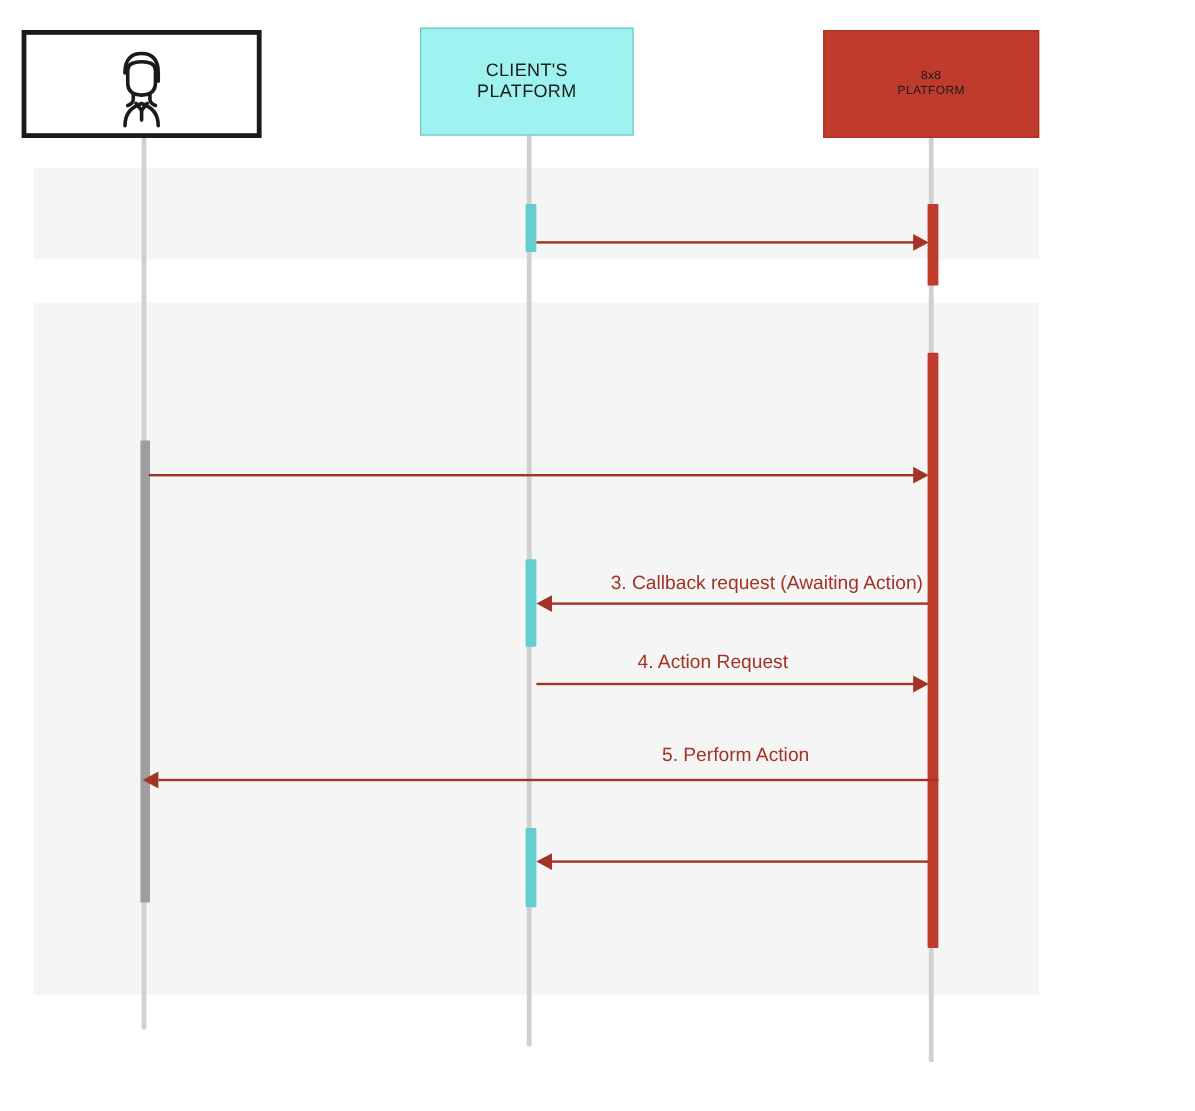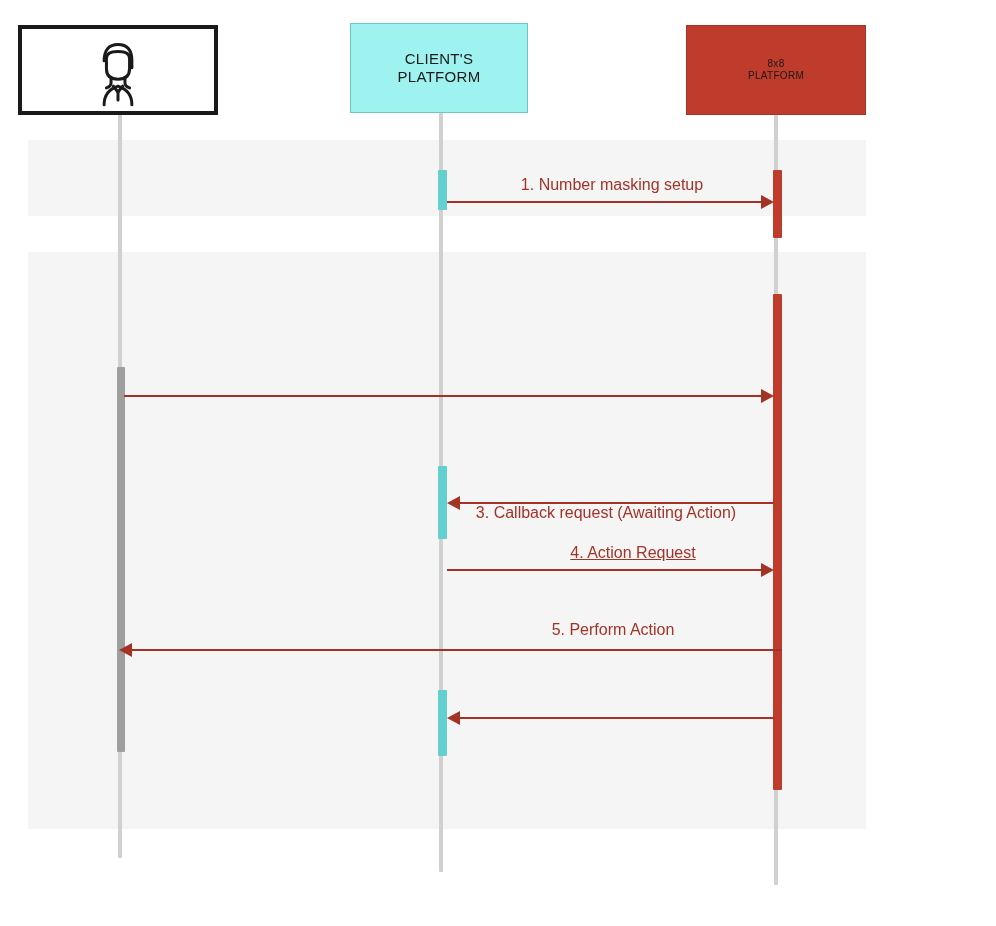--- a/index.html
+++ b/index.html
@@ -134,32 +134,31 @@
 
   <div class="activation cyan" style="left:438px; top:170px; width:9px; height:40px;"></div>
   <div class="activation red" style="left:773px; top:170px; width:9px; height:68px;"></div>
   <div class="activation red" style="left:773px; top:294px; width:9px; height:496px;"></div>
   <div class="activation grey" style="left:117px; top:367px; width:8px; height:385px;"></div>
   <div class="activation cyan" style="left:438px; top:466px; width:9px; height:73px;"></div>
   <div class="activation cyan" style="left:438px; top:690px; width:9px; height:66px;"></div>
 
   <div class="msg-line" style="left:447px; top:201px; width:318px;"></div>
   <div class="msg-head right" style="left:761px; top:195px;"></div>
-  <div class="msg-label" style="left:467px; top:176px; width:290px;">1. Number masking setup</div>
 
   <div class="msg-line" style="left:124px; top:395px; width:641px;"></div>
   <div class="msg-head right" style="left:761px; top:389px;"></div>
 
   <div class="msg-line" style="left:460px; top:502px; width:314px;"></div>
   <div class="msg-head left" style="left:447px; top:496px;"></div>
-  <div class="msg-label" style="left:456px; top:478px; width:300px;margin-top:26px;">3. Callback request (Awaiting Action)</div>
+  <div class="msg-label" style="left:489px; top:478px; width:300px;">3. Callback request (Awaiting Action)</div>
 
   <div class="msg-line" style="left:447px; top:569px; width:318px;"></div>
   <div class="msg-head right" style="left:761px; top:563px;"></div>
-  <div class="msg-label" style="left:488px; top:544px; width:290px;text-decoration:underline;">4. Action Request</div>
+  <div class="msg-label" style="left:449px; top:544px; width:290px;">4. Action Request</div>
 
   <div class="msg-line" style="left:132px; top:649px; width:650px;"></div>
   <div class="msg-head left" style="left:119px; top:643px;"></div>
   <div class="msg-label" style="left:468px; top:621px; width:290px;text-align:center;">5. Perform Action</div>
 
   <div class="msg-line" style="left:460px; top:717px; width:314px;"></div>
   <div class="msg-head left" style="left:447px; top:711px;"></div>
 
 </div>
 

